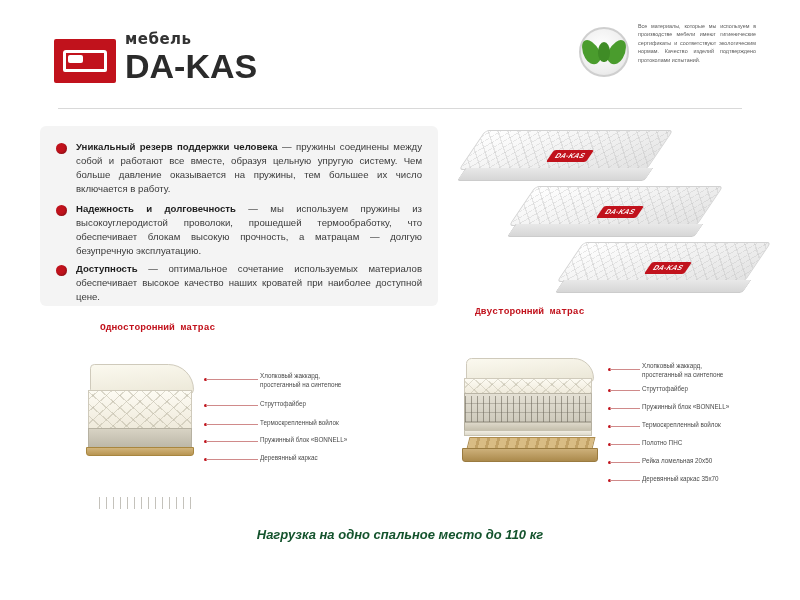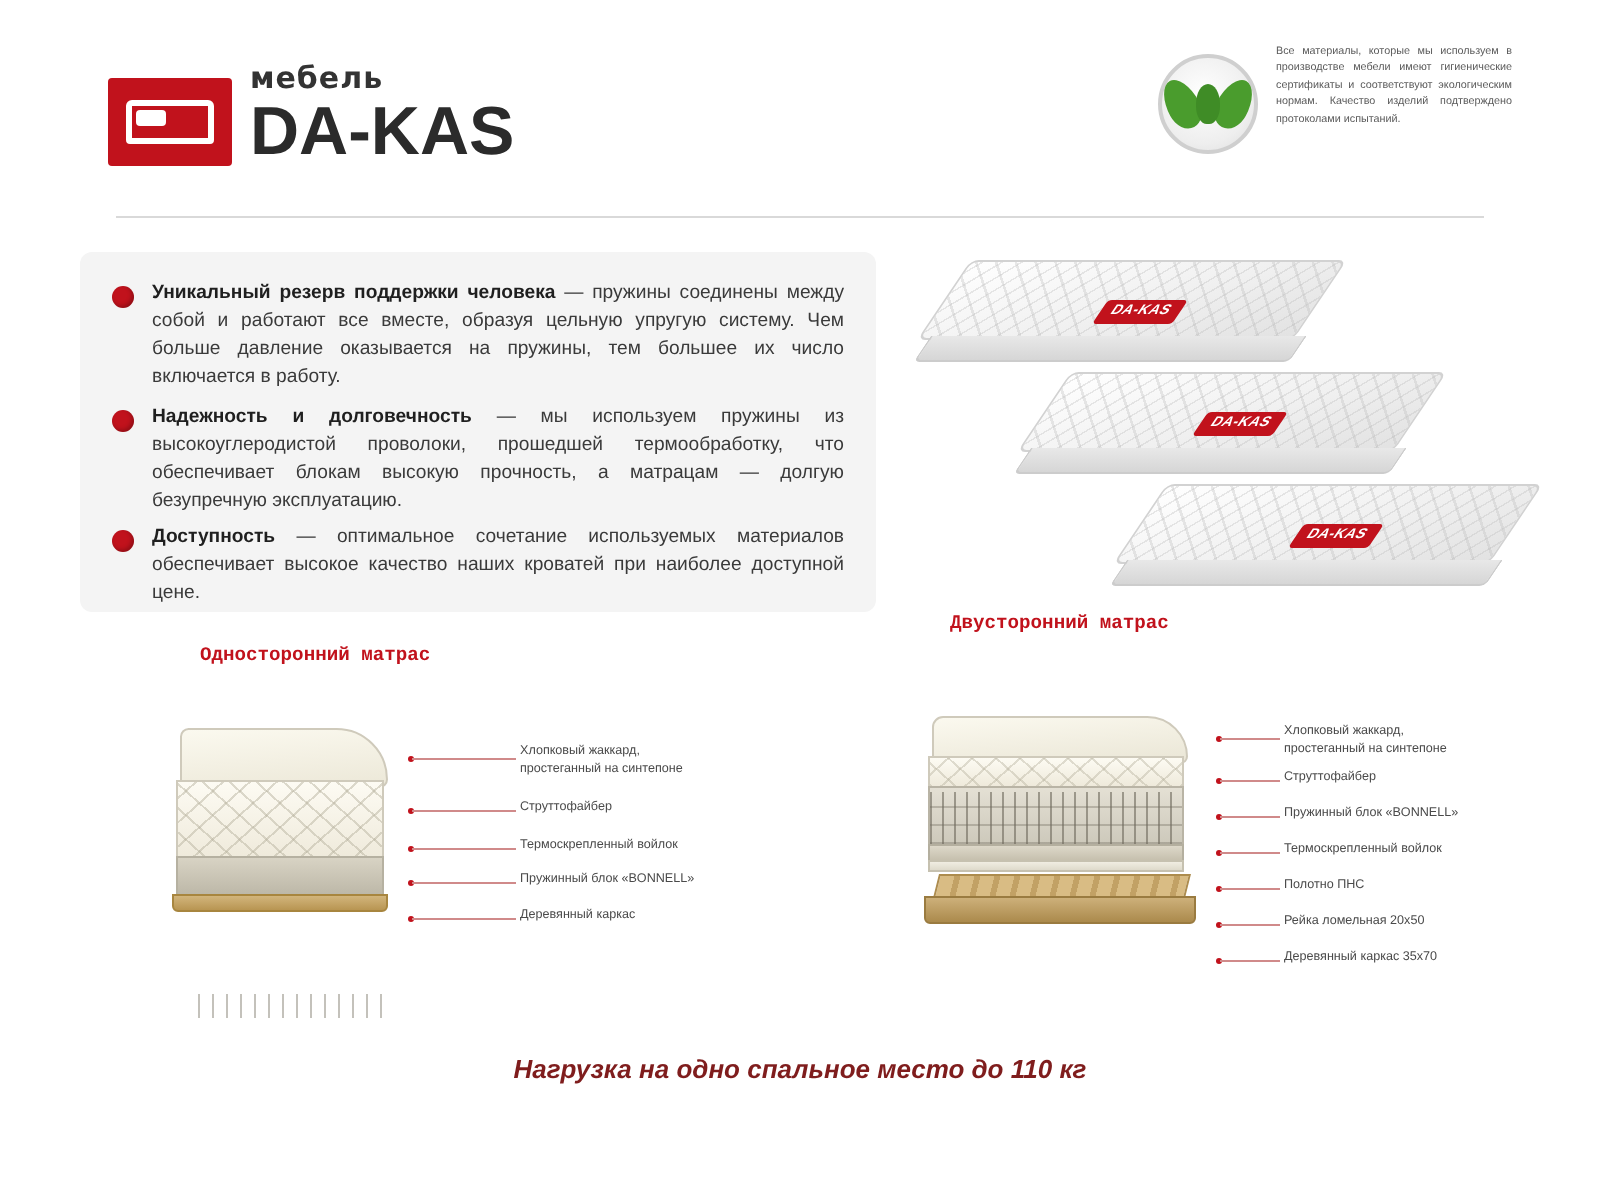--- a/index.html
+++ b/index.html
@@ -455,21 +455,21 @@
   
   .footer-text {
     position: absolute;
     left: 0;
     top: 527px;
     width: 800px;
     text-align: center;
     font-size: 13px;
     font-weight: bold;
     font-style: italic;
-    color: #7f1d1d;
+    color: #14532d;
     font-family: "Liberation Sans", sans-serif;
   }
 </style>
 </head>
 <body>
 
 <div class="page">
 
   <div class="header">
 

